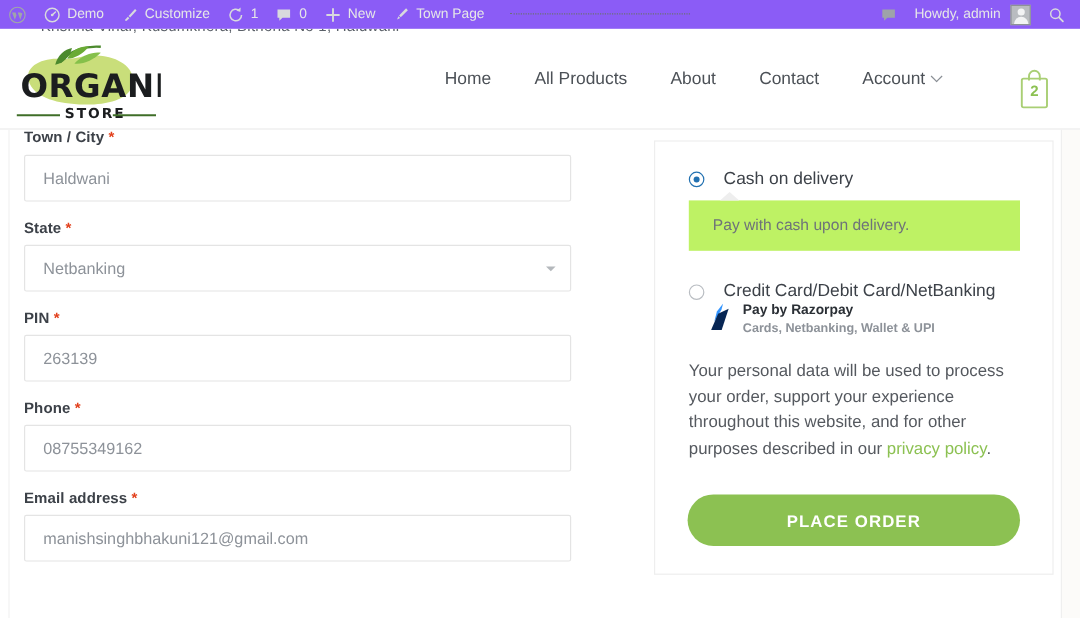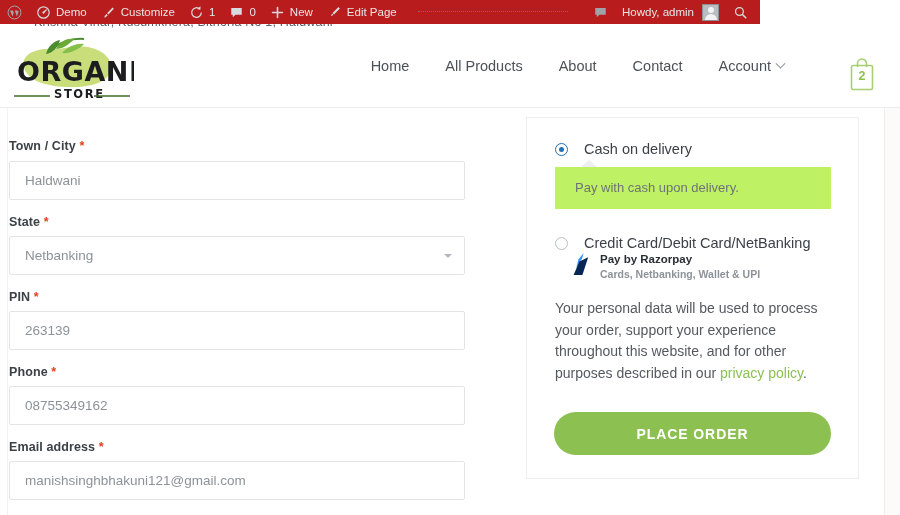--- a/index.html
+++ b/index.html
@@ -7,22 +7,22 @@
     width: 900px; height: 515px;
     font-family: "Liberation Sans", sans-serif;
     background: #ffffff;
     overflow: hidden;
   }
   body { position: relative; }
 
   
   #adminbar {
     position: absolute; top: 0; left: 0;
-    width: 760px; height: 24px;
-    background: #b91c1c;
+    width: 900px; height: 24px;
+    background: #8b5cf6;
     color: #c3c4c7;
     font-size: 11.5px;
     display: flex; align-items: center;
     z-index: 50;
   }
   .ab-item {
     display: flex; align-items: center; gap: 5px;
     height: 24px; padding: 0 7px;
     color: #e6e7e8; white-space: nowrap;
   }
@@ -99,21 +99,21 @@
   #page {
     position: absolute; top: 108px; left: 0;
     width: 900px; height: 407px;
     background: #ffffff;
   }
   #pagelineL { position: absolute; left: 7px; top: 0; width: 1px; height: 407px; background: #f2f2f2; }
   #pagelineR { position: absolute; left: 884px; top: 0; width: 1px; height: 407px; background: #efefef; }
   #rightrail  { position: absolute; left: 885px; top: 0; width: 15px; height: 407px; background: #fcfbf9; }
 
   
-  #billing { position: absolute; left: 9px; top: 0; width: 456px; margin-top: 32px; }
+  #billing { position: absolute; left: 20px; top: 0; width: 456px; }
   .field { margin-bottom: 15px; }
   .flabel {
     font-size: 12.5px; font-weight: 700; color: #3c4148;
     margin-bottom: 7px; display: block; letter-spacing: .1px;
   }
   .req { color: #e2401c; font-weight: 700; }
   .finput {
     width: 456px; height: 39px;
     border: 1px solid #e4e4e4; border-radius: 2px;
     background: #fff;
@@ -126,21 +126,21 @@
     position: absolute; right: 12px; top: 17px;
     width: 0; height: 0;
     border-left: 4px solid transparent; border-right: 4px solid transparent;
     border-top: 4px solid #b4b8bc;
   }
   #field-town { margin-top: 0; }
   .flabel.clipped { position: relative; top: -1px; }
 
   
   #paybox {
-    position: absolute; left: 526px; top: 9px;
+    position: absolute; left: 545px; top: 9px;
     width: 333px; height: 362px;
     border: 1px solid #eeeeee; background: #fff;
   }
   .payrow { display: flex; align-items: flex-start; }
   #pm-cod { position: absolute; left: 28px; top: 22px; }
   #pm-cc  { position: absolute; left: 28px; top: 116px; }
   .radio {
     width: 13px; height: 13px; border-radius: 50%;
     border: 1px solid #b9bdc2; background: #fff;
     margin-top: 3px; margin-right: 16px; flex: 0 0 auto; position: relative;
@@ -255,21 +255,21 @@
     <span class="lbl">New</span>
   </div>
 
   <div class="ab-item">
     <span class="ab-icon">
       <svg width="15" height="15" viewBox="0 0 20 20">
         <path d="M15.2 2.6 L7.4 10.6 L9.3 12.5 L17.2 4.6 Z" fill="#d8dadd"></path>
         <path d="M6.7 11.4 L8.6 13.3 L5.2 14.9 Z" fill="#d8dadd"></path>
       </svg>
     </span>
-    <span class="lbl">Edit Page</span>
+    <span class="lbl">Town Page</span>
   </div>
 
   <div class="ab-spacer">
     <div class="ab-dashes"></div>
   </div>
 
   <div class="ab-item">
     <span class="ab-icon">
       <svg width="15" height="15" viewBox="0 0 20 20">
         <path d="M3 4h14v9H8.6L5 16.4V13H3Z" fill="#9ea3a8"></path>

